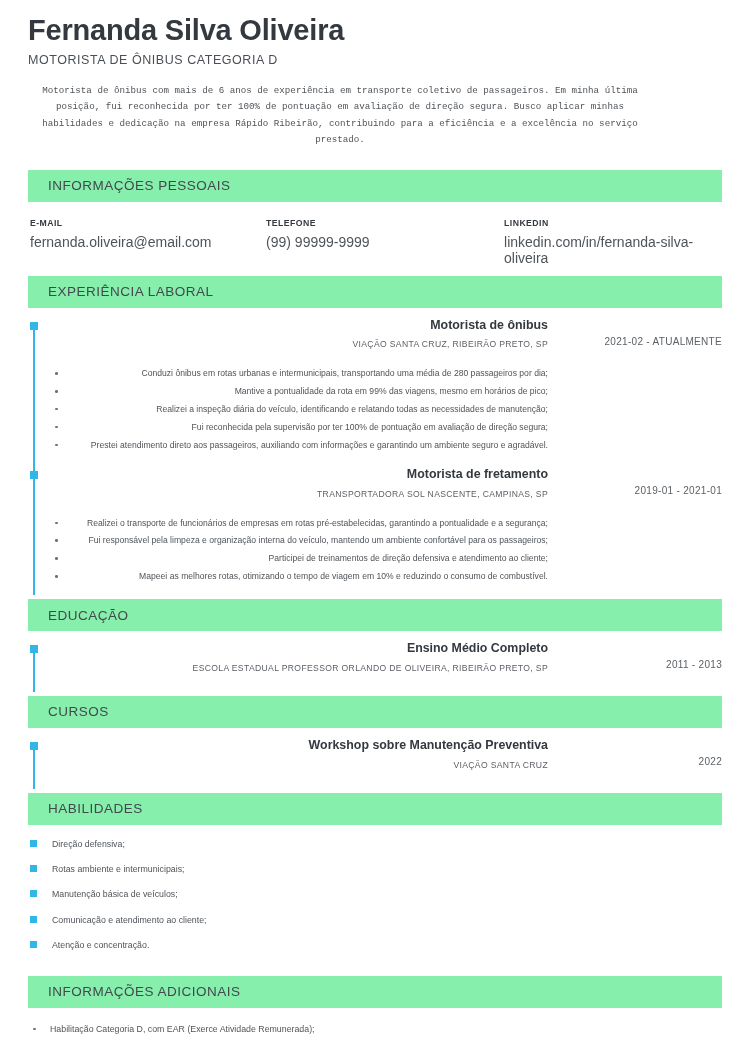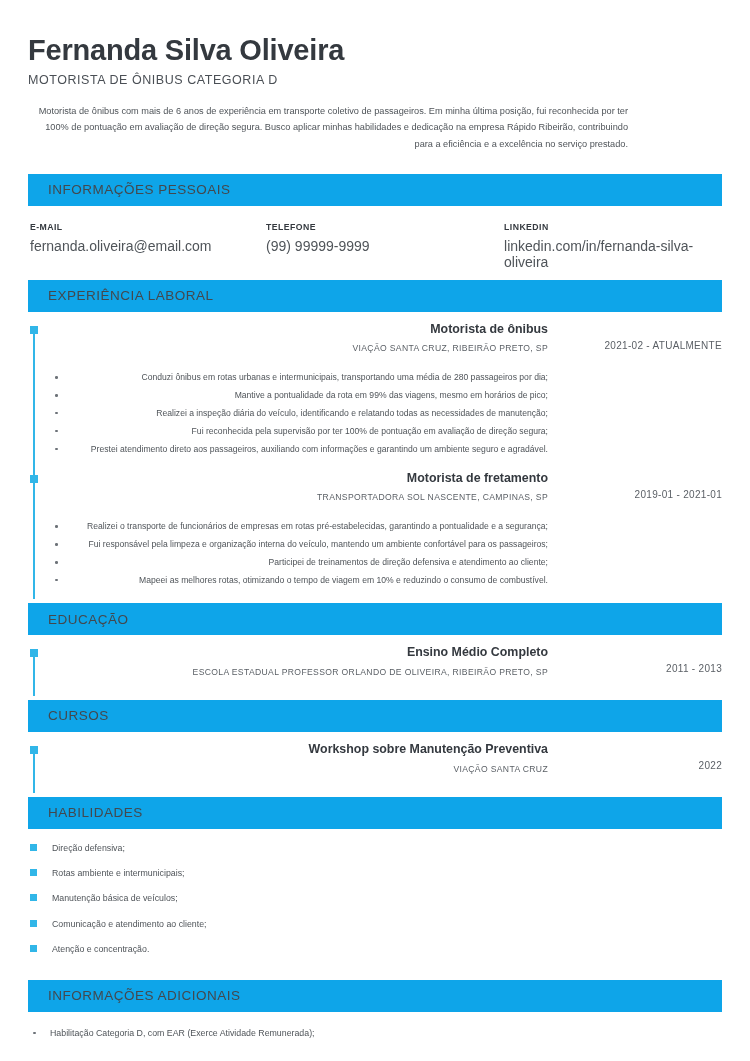--- a/index.html
+++ b/index.html
@@ -18,21 +18,21 @@
   }
   .page {
     width: 750px;
     min-height: 1061px;
     background: #fff;
     padding: 0 28px;
     position: relative;
   }
 
   
-  .header { padding-top: 34px; }
+  .header { padding-top: 14px; }
   .name {
     font-size: 29px;
     font-weight: bold;
     letter-spacing: -0.2px;
     color: #34393f;
     margin: 0 0 6px 0;
     line-height: 1.15;
   }
   .job-title {
     font-size: 12.5px;
@@ -40,27 +40,28 @@
     color: #4a4f55;
     text-transform: uppercase;
     margin: 0 0 16px 0;
     font-weight: normal;
   }
   .summary {
     font-size: 9.2px;
     line-height: 1.75;
     color: #4f5459;
     max-width: 600px;
-    margin: 0 0 22px 0;
-    text-align: right;
+    margin: 0 0 22px 12px;
+    text-align: center;
+    font-family: Liberation Mono, monospace;
   }
 
   
   .section-bar {
-    background: #0ea5e9;
+    background: #86efac;
     height: 32px;
     display: flex;
     align-items: center;
     padding-left: 20px;
     margin-bottom: 0;
   }
   .section-bar-title {
     font-size: 13.5px;
     letter-spacing: 0.5px;
     color: #43484e;

